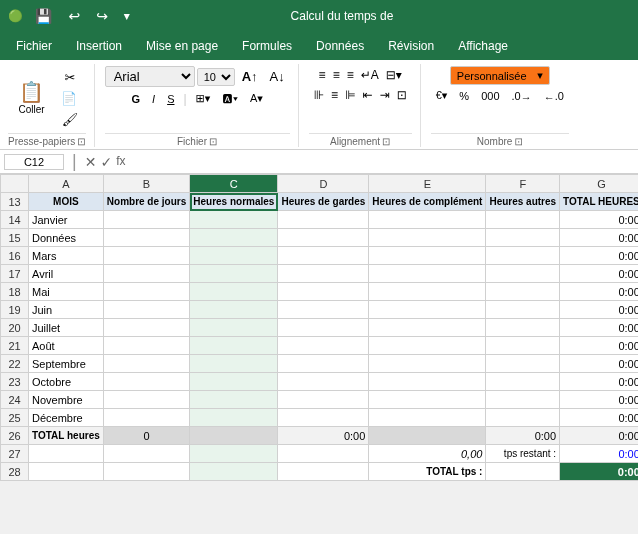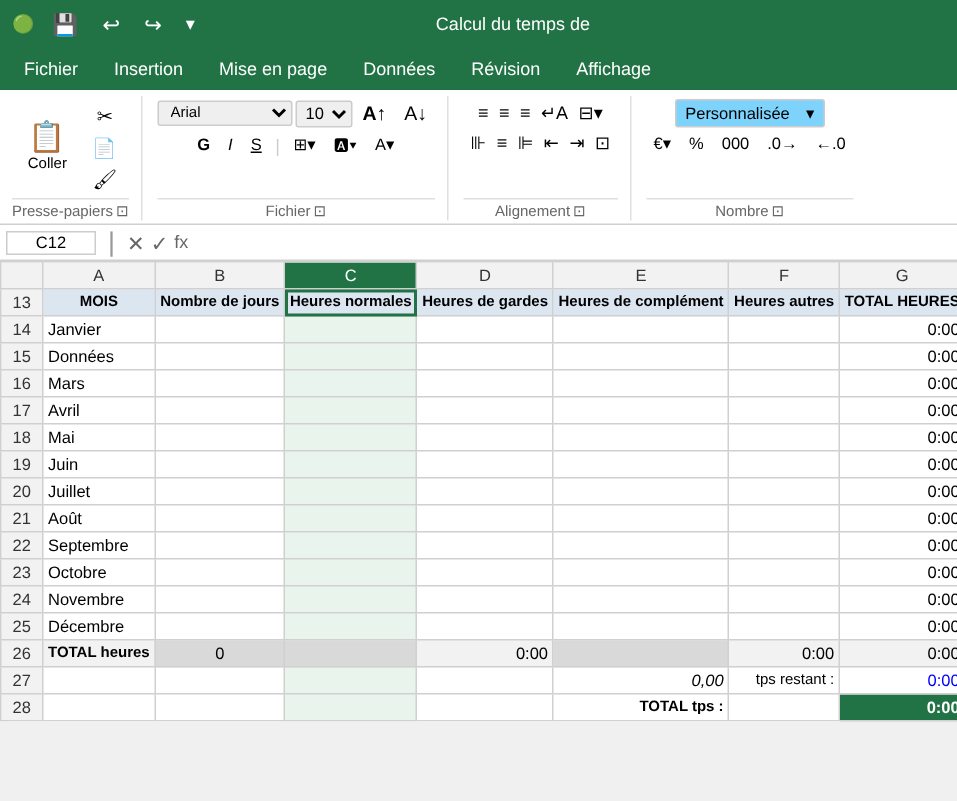--- a/index.html
+++ b/index.html
@@ -97,21 +97,21 @@
       border-radius: 3px;
       font-size: 10px;
       border: none;
       background: none;
     }
     .icon-box { font-size: 20px; line-height: 1; }
     .font-selector {
       border: 1px solid #ccc;
       border-radius: 2px;
       padding: 1px 4px;
-      font-size: 10px;
+      font-size: 13px;
       width: 90px;
       cursor: pointer;
     }
     .size-selector {
       border: 1px solid #ccc;
       border-radius: 2px;
       padding: 1px 2px;
       font-size: 11px;
       width: 38px;
     }
@@ -132,21 +132,21 @@
       padding: 2px 3px;
       font-size: 12px;
       border-radius: 2px;
     }
     .number-box {
       border: 1px solid #ccc;
       border-radius: 2px;
       padding: 2px 6px;
       font-size: 11px;
       width: 100px;
-      background: #7dd3fc;
+      background: #f97316;
       display: flex;
       align-items: center;
       justify-content: space-between;
     }
 
     
     .formula-bar {
       background: white;
       border-bottom: 1px solid #d0d0d0;
       display: flex;
@@ -248,20 +248,21 @@
     <button class="ribbon-btn" style="color:white;font-size:12px;">▾</button>
   </div>
   <div style="color:white;font-size:12px;">Calcul du temps de</div>
   <div style="width:80px;"></div>
 </div>
 
 <div class="ribbon-tabs">
   <div class="ribbon-tab">Fichier</div>
   <div class="ribbon-tab">Insertion</div>
   <div class="ribbon-tab">Mise en page</div>
+  <div class="ribbon-tab">Formules</div>
   <div class="ribbon-tab">Données</div>
   <div class="ribbon-tab">Révision</div>
   <div class="ribbon-tab">Affichage</div>
 </div>
 
 <div class="ribbon">
 
   <div class="ribbon-group">
     <div class="ribbon-group-content">
       <button class="ribbon-big-btn">

